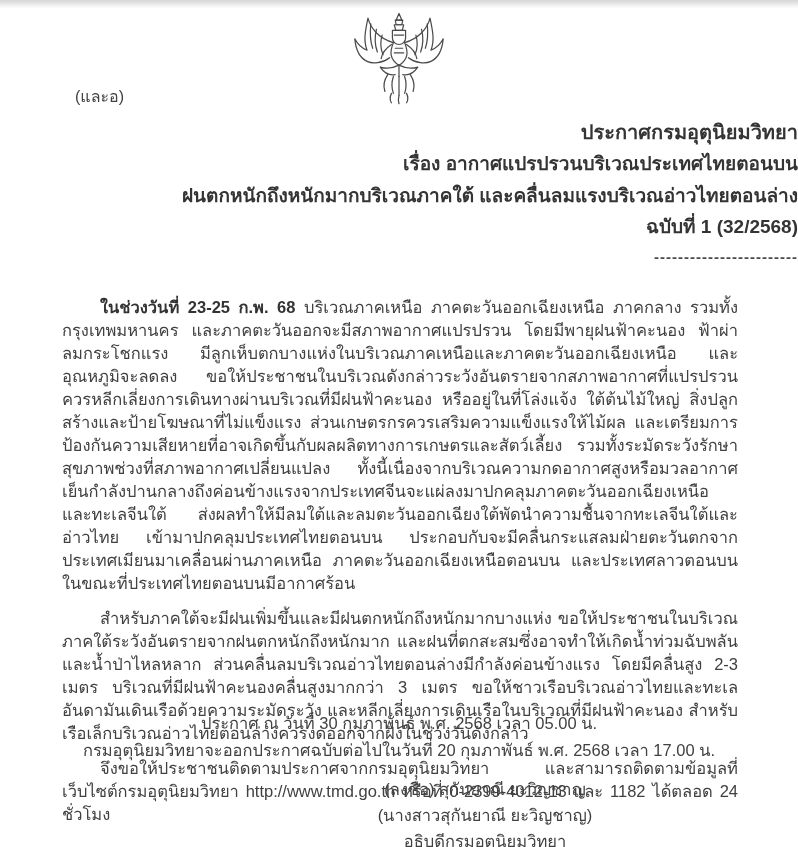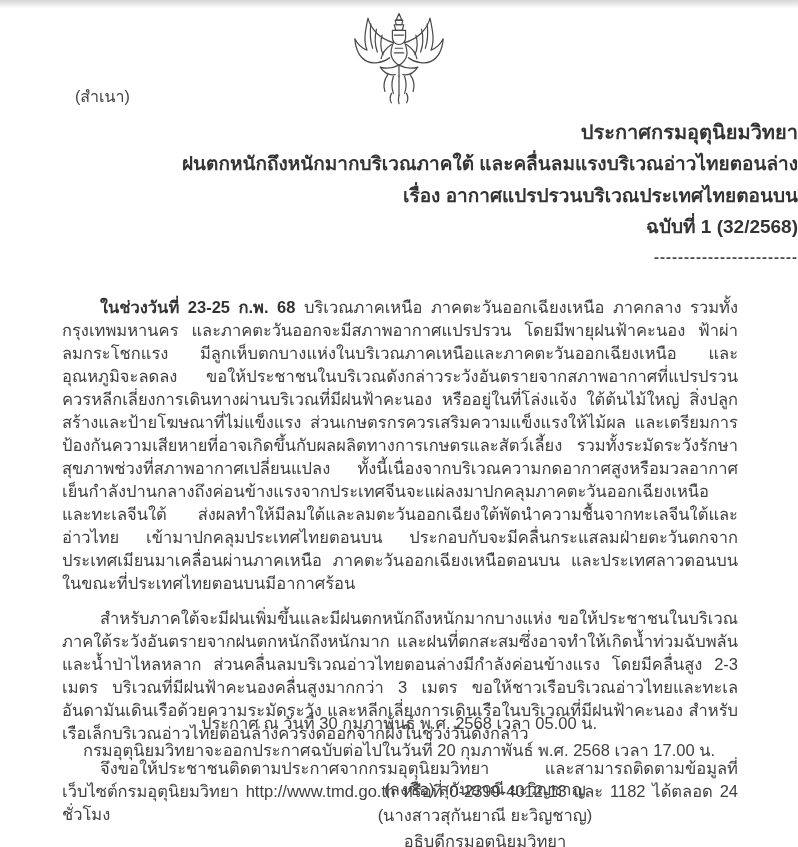--- a/index.html
+++ b/index.html
@@ -99,21 +99,21 @@
     line-height: 26px;
     color: #414141;
   }
 </style>
 </head>
 <body>
 
 <div class="page">
   <div class="top-shade"></div>
 
-  <div class="copy-label">(สำเนา)</div>
+  <div class="copy-label">(และอ)</div>
 
   <div class="emblem-wrap">
     <span>
       <svg width="94" height="100" viewBox="0 0 100 105" xmlns="http://www.w3.org/2000/svg">
         <g fill="none" stroke="#4a4a4a" stroke-width="1.3" stroke-linecap="round" stroke-linejoin="round">
           <path d="M50 3 L47 10 L53 10 Z"></path>
           <path d="M46 10 h8 l-1 5 h-6 z"></path>
           <path d="M45 15 h10 l-1.5 6 h-7 z"></path>
           <path d="M43 21 h14 v8 a7 7 0 0 1 -14 0 z"></path>
           <path d="M45 26 h10"></path>
@@ -140,22 +140,22 @@
           <path d="M42 88 C40 92 40 95 42 98"></path>
           <path d="M50 90 C49 94 49 96 50 99"></path>
           <path d="M58 88 C60 92 60 95 58 98"></path>
         </g>
       </svg>
     </span>
   </div>
 
   <div class="header-block">
     <div class="h-line h-title">ประกาศกรมอุตุนิยมวิทยา</div>
+    <div class="h-line">เรื่อง อากาศแปรปรวนบริเวณประเทศไทยตอนบน</div>
     <div class="h-line">ฝนตกหนักถึงหนักมากบริเวณภาคใต้ และคลื่นลมแรงบริเวณอ่าวไทยตอนล่าง</div>
-    <div class="h-line">เรื่อง อากาศแปรปรวนบริเวณประเทศไทยตอนบน</div>
     <div class="h-line">ฉบับที่ 1 (32/2568)</div>
     <div class="separator">------------------------</div>
   </div>
 
   <div class="content">
     <p class="body-para"><b>ในช่วงวันที่ 23-25 ก.พ. 68</b><span> บริเวณภาคเหนือ ภาคตะวันออกเฉียงเหนือ ภาคกลาง รวมทั้งกรุงเทพมหานคร และภาคตะวันออกจะมีสภาพอากาศแปรปรวน โดยมีพายุฝนฟ้าคะนอง ฟ้าผ่า ลมกระโชกแรง มีลูกเห็บตกบางแห่งในบริเวณภาคเหนือและภาคตะวันออกเฉียงเหนือ และอุณหภูมิจะลดลง ขอให้ประชาชนในบริเวณดังกล่าวระวังอันตรายจากสภาพอากาศที่แปรปรวน ควรหลีกเลี่ยงการเดินทางผ่านบริเวณที่มีฝนฟ้าคะนอง หรืออยู่ในที่โล่งแจ้ง ใต้ต้นไม้ใหญ่ สิ่งปลูกสร้างและป้ายโฆษณาที่ไม่แข็งแรง ส่วนเกษตรกรควรเสริมความแข็งแรงให้ไม้ผล และเตรียมการป้องกันความเสียหายที่อาจเกิดขึ้นกับผลผลิตทางการเกษตรและสัตว์เลี้ยง รวมทั้งระมัดระวังรักษาสุขภาพช่วงที่สภาพอากาศเปลี่ยนแปลง ทั้งนี้เนื่องจากบริเวณความกดอากาศสูงหรือมวลอากาศเย็นกำลังปานกลางถึงค่อนข้างแรงจากประเทศจีนจะแผ่ลงมาปกคลุมภาคตะวันออกเฉียงเหนือและทะเลจีนใต้ ส่งผลทำให้มีลมใต้และลมตะวันออกเฉียงใต้พัดนำความชื้นจากทะเลจีนใต้และอ่าวไทย เข้ามาปกคลุมประเทศไทยตอนบน ประกอบกับจะมีคลื่นกระแสลมฝ่ายตะวันตกจากประเทศเมียนมาเคลื่อนผ่านภาคเหนือ ภาคตะวันออกเฉียงเหนือตอนบน และประเทศลาวตอนบน ในขณะที่ประเทศไทยตอนบนมีอากาศร้อน</span></p>
     <p class="body-para">สำหรับภาคใต้จะมีฝนเพิ่มขึ้นและมีฝนตกหนักถึงหนักมากบางแห่ง ขอให้ประชาชนในบริเวณภาคใต้ระวังอันตรายจากฝนตกหนักถึงหนักมาก และฝนที่ตกสะสมซึ่งอาจทำให้เกิดน้ำท่วมฉับพลันและน้ำป่าไหลหลาก ส่วนคลื่นลมบริเวณอ่าวไทยตอนล่างมีกำลังค่อนข้างแรง โดยมีคลื่นสูง 2-3 เมตร บริเวณที่มีฝนฟ้าคะนองคลื่นสูงมากกว่า 3 เมตร ขอให้ชาวเรือบริเวณอ่าวไทยและทะเลอันดามันเดินเรือด้วยความระมัดระวัง และหลีกเลี่ยงการเดินเรือในบริเวณที่มีฝนฟ้าคะนอง สำหรับเรือเล็กบริเวณอ่าวไทยตอนล่างควรงดออกจากฝั่งในช่วงวันดังกล่าว</p>
     <p class="body-para"><span>จึงขอให้ประชาชนติดตามประกาศจากกรมอุตุนิยมวิทยา และสามารถติดตามข้อมูลที่เว็บไซต์กรมอุตุนิยมวิทยา </span><span class="url-text">http://www.tmd.go.th</span><span> หรือที่ 0-2399-4012-13 และ 1182 ได้ตลอด 24 ชั่วโมง</span></p>
   </div>
 

